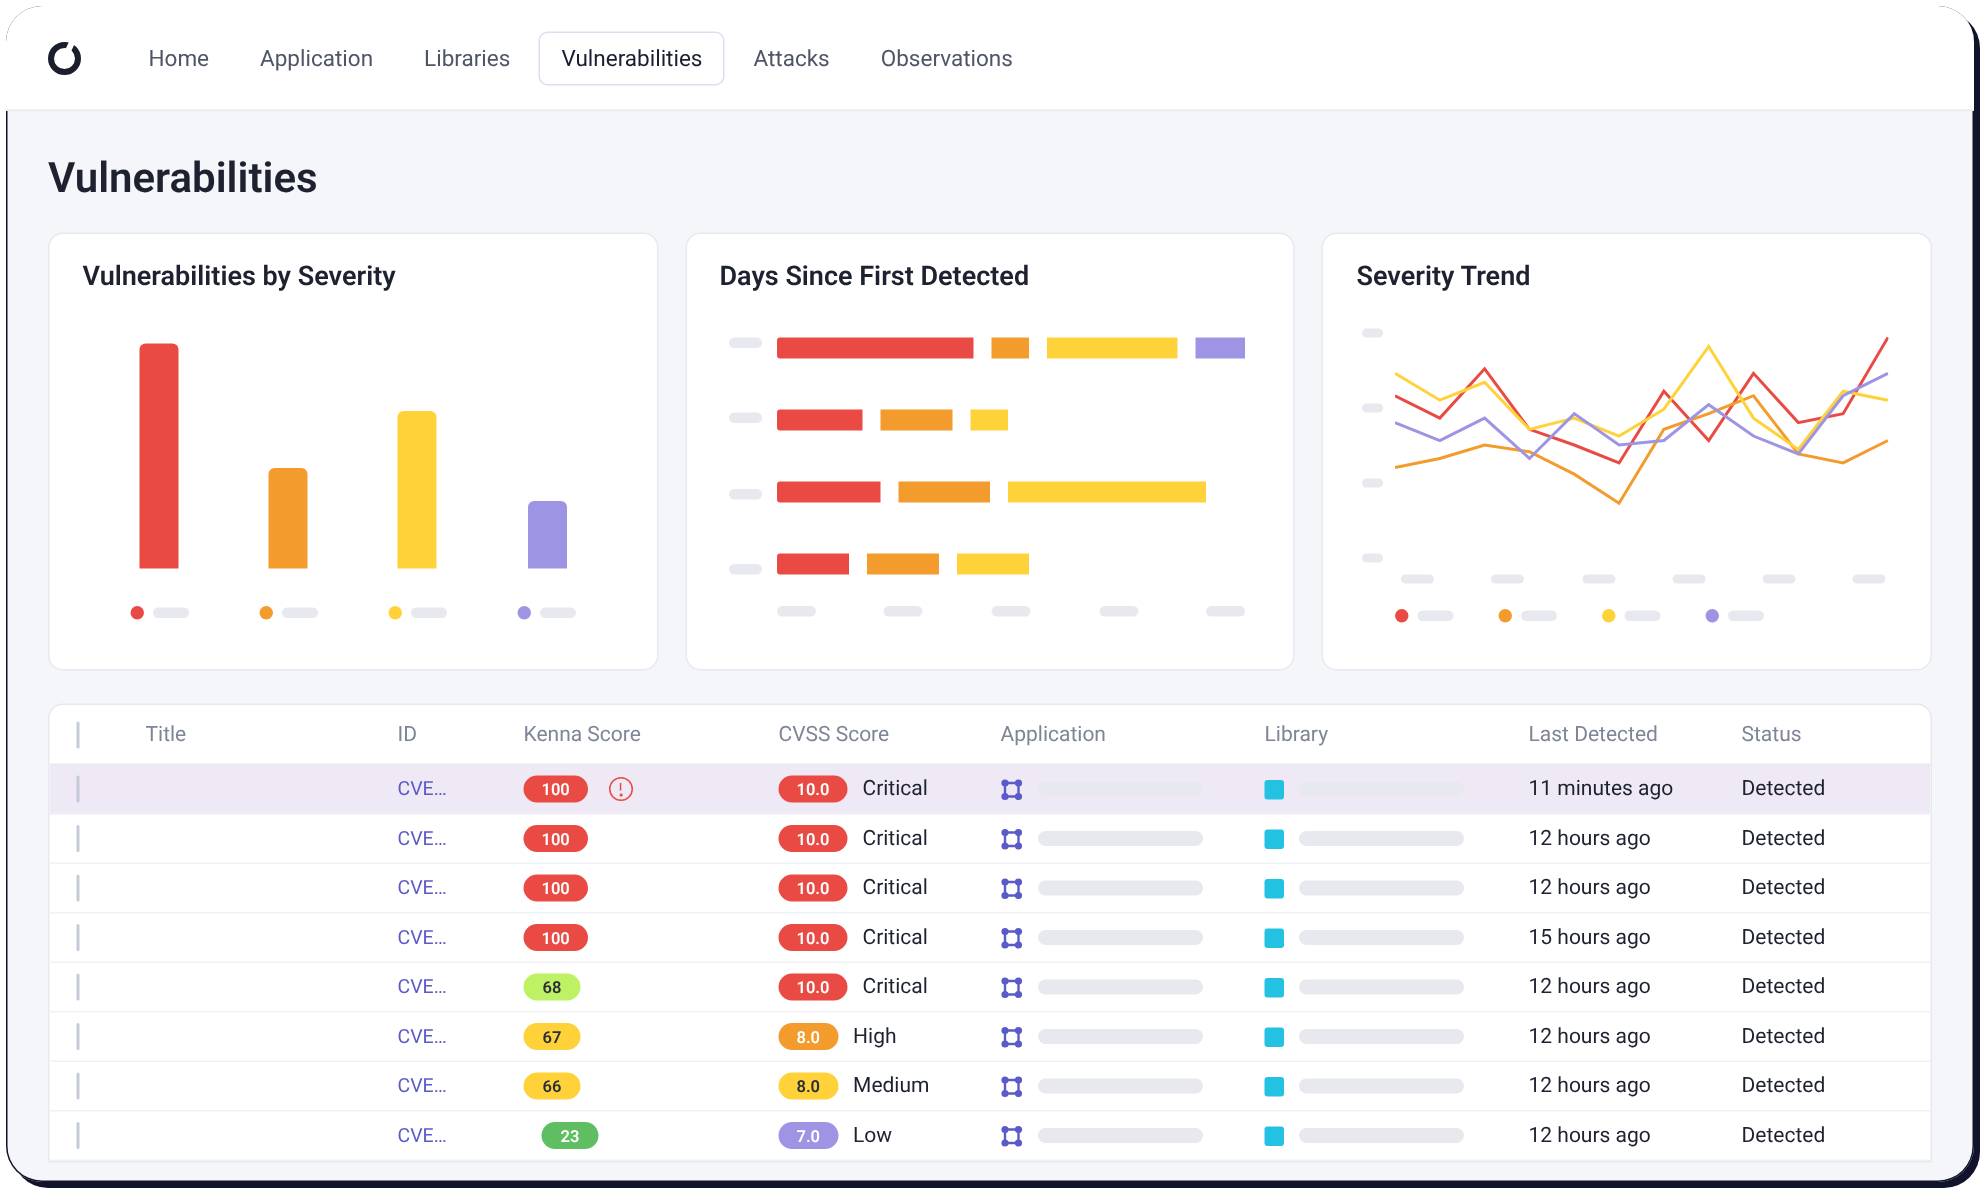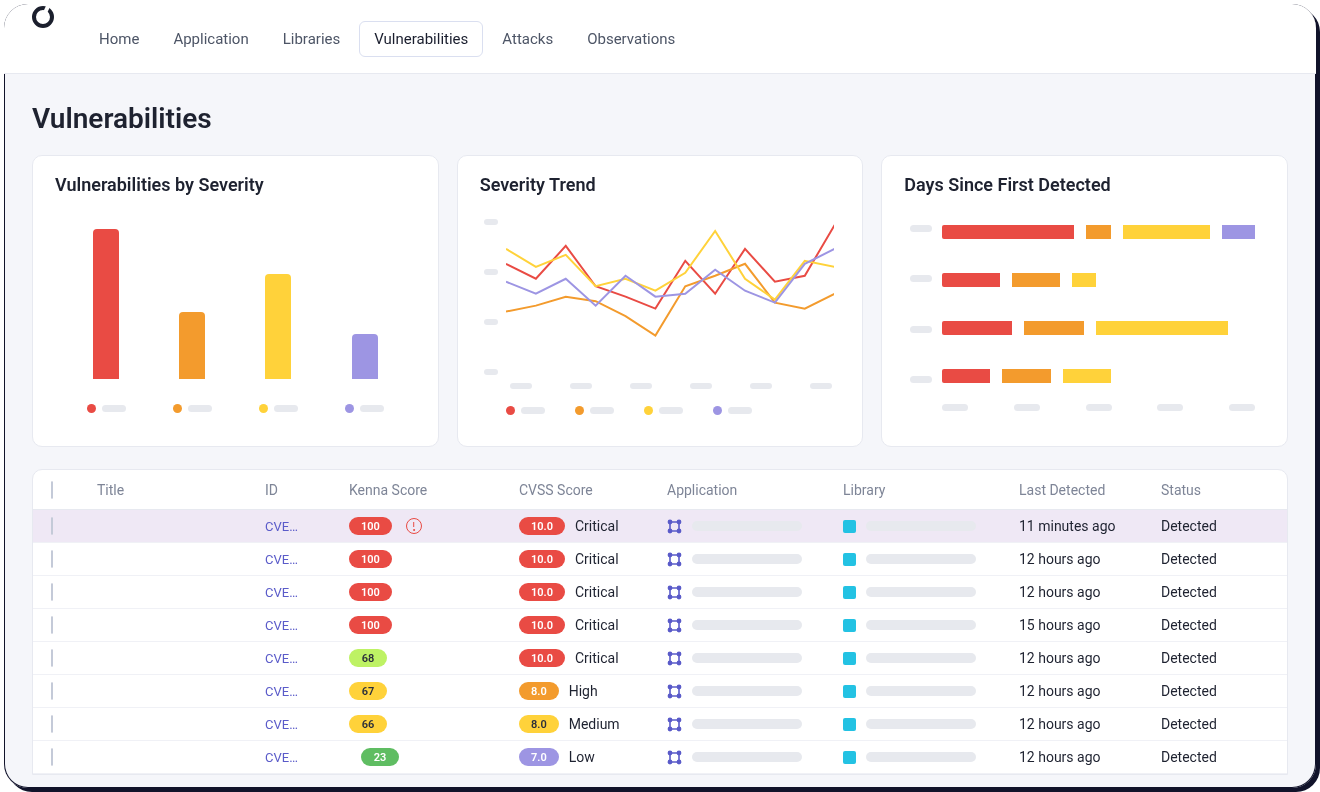--- a/index.html
+++ b/index.html
@@ -30,21 +30,21 @@
   }
   .frame{
     width:1312px;height:784px;margin:4px;border-radius:24px;overflow:hidden;
     box-shadow:0 0 0 1px #11132a inset, 4px 4px 0 #11132a;
     background:var(--bg);
     position:relative;
   }
   
   .header{
     height:var(--header-h);background:#fff;border-bottom:1px solid var(--border);
-    display:flex;padding:0 26px;gap:28px;
+    display:flex;align-items:center;padding:0 26px;gap:28px;
   }
   .logo{width:26px;height:26px;display:flex;align-items:center;justify-content:center;}
   .logo svg{display:block;}
   .nav{display:flex;gap:4px;align-items:center;}
   .nav-item{
     padding:8px 14px;border-radius:6px;color:#4d5566;font-size:15px;cursor:pointer;
     border:1px solid transparent;
   }
   .nav-item.active{border-color:#dadff0;background:#fff;color:#1a1e2e;}
   
@@ -170,20 +170,62 @@
               </div>
               <div class="leg">
                 <span class="dot" style="background:#9d95e3"></span>
                 <span class="pill"></span>
               </div>
             </div>
         </div>
       </div>
 
       <div class="card">
+        <h2>Days Since First Detected</h2>
+        <div class="chart-area">
+          <div class="h-y-labels">
+              <span></span>
+              <span></span>
+              <span></span>
+              <span></span>
+            </div>
+          <div class="hbars" id="hbars">
+              <div class="hrow">
+                <div class="seg" style="width: 45.3846%; background: rgb(233, 75, 68);"></div>
+                <div class="seg" style="width: 8.46154%; background: rgb(243, 155, 45);"></div>
+                <div class="seg" style="width: 30%; background: rgb(255, 210, 58);"></div>
+                <div class="seg" style="width: 11.5385%; background: rgb(157, 149, 227);"></div>
+              </div>
+              <div class="hrow">
+                <div class="seg" style="width: 18.4615%; background: rgb(233, 75, 68);"></div>
+                <div class="seg" style="width: 15.3846%; background: rgb(243, 155, 45);"></div>
+                <div class="seg" style="width: 7.69231%; background: rgb(255, 210, 58);"></div>
+              </div>
+              <div class="hrow">
+                <div class="seg" style="width: 22.3077%; background: rgb(233, 75, 68);"></div>
+                <div class="seg" style="width: 19.2308%; background: rgb(243, 155, 45);"></div>
+                <div class="seg" style="width: 42.3077%; background: rgb(255, 210, 58);"></div>
+              </div>
+              <div class="hrow">
+                <div class="seg" style="width: 15.3846%; background: rgb(233, 75, 68);"></div>
+                <div class="seg" style="width: 15.3846%; background: rgb(243, 155, 45);"></div>
+                <div class="seg" style="width: 15.3846%; background: rgb(255, 210, 58);"></div>
+              </div>
+            </div>
+          <div class="h-x-axis">
+              <span></span>
+              <span></span>
+              <span></span>
+              <span></span>
+              <span></span>
+            </div>
+        </div>
+      </div>
+
+      <div class="card">
         <h2>Severity Trend</h2>
         <div class="chart-area">
           <div class="y-ticks">
               <span></span>
               <span></span>
               <span></span>
               <span></span>
             </div>
           <svg class="line-svg" id="line-svg" viewBox="0 0 330 150" preserveAspectRatio="none">
               <polyline points="0,45 30,60 60,27.000000000000014 90,67.5 120,78 150,90 180,42 210,75 240,30 270,63 300,57 330,6" fill="none" stroke="#e94b44" stroke-width="2"></polyline>
@@ -209,62 +251,20 @@
                 <span class="pill"></span>
               </div>
               <div class="leg">
                 <span class="dot" style="background:#ffd23a"></span>
                 <span class="pill"></span>
               </div>
               <div class="leg">
                 <span class="dot" style="background:#9d95e3"></span>
                 <span class="pill"></span>
               </div>
-            </div>
-        </div>
-      </div>
-
-      <div class="card">
-        <h2>Days Since First Detected</h2>
-        <div class="chart-area">
-          <div class="h-y-labels">
-              <span></span>
-              <span></span>
-              <span></span>
-              <span></span>
-            </div>
-          <div class="hbars" id="hbars">
-              <div class="hrow">
-                <div class="seg" style="width: 45.3846%; background: rgb(233, 75, 68);"></div>
-                <div class="seg" style="width: 8.46154%; background: rgb(243, 155, 45);"></div>
-                <div class="seg" style="width: 30%; background: rgb(255, 210, 58);"></div>
-                <div class="seg" style="width: 11.5385%; background: rgb(157, 149, 227);"></div>
-              </div>
-              <div class="hrow">
-                <div class="seg" style="width: 18.4615%; background: rgb(233, 75, 68);"></div>
-                <div class="seg" style="width: 15.3846%; background: rgb(243, 155, 45);"></div>
-                <div class="seg" style="width: 7.69231%; background: rgb(255, 210, 58);"></div>
-              </div>
-              <div class="hrow">
-                <div class="seg" style="width: 22.3077%; background: rgb(233, 75, 68);"></div>
-                <div class="seg" style="width: 19.2308%; background: rgb(243, 155, 45);"></div>
-                <div class="seg" style="width: 42.3077%; background: rgb(255, 210, 58);"></div>
-              </div>
-              <div class="hrow">
-                <div class="seg" style="width: 15.3846%; background: rgb(233, 75, 68);"></div>
-                <div class="seg" style="width: 15.3846%; background: rgb(243, 155, 45);"></div>
-                <div class="seg" style="width: 15.3846%; background: rgb(255, 210, 58);"></div>
-              </div>
-            </div>
-          <div class="h-x-axis">
-              <span></span>
-              <span></span>
-              <span></span>
-              <span></span>
-              <span></span>
             </div>
         </div>
       </div>
     </div>
 
     <div class="table">
       <div class="thead">
         <div><span class="check"></span></div>
         <div>Title</div>
         <div>ID</div>

